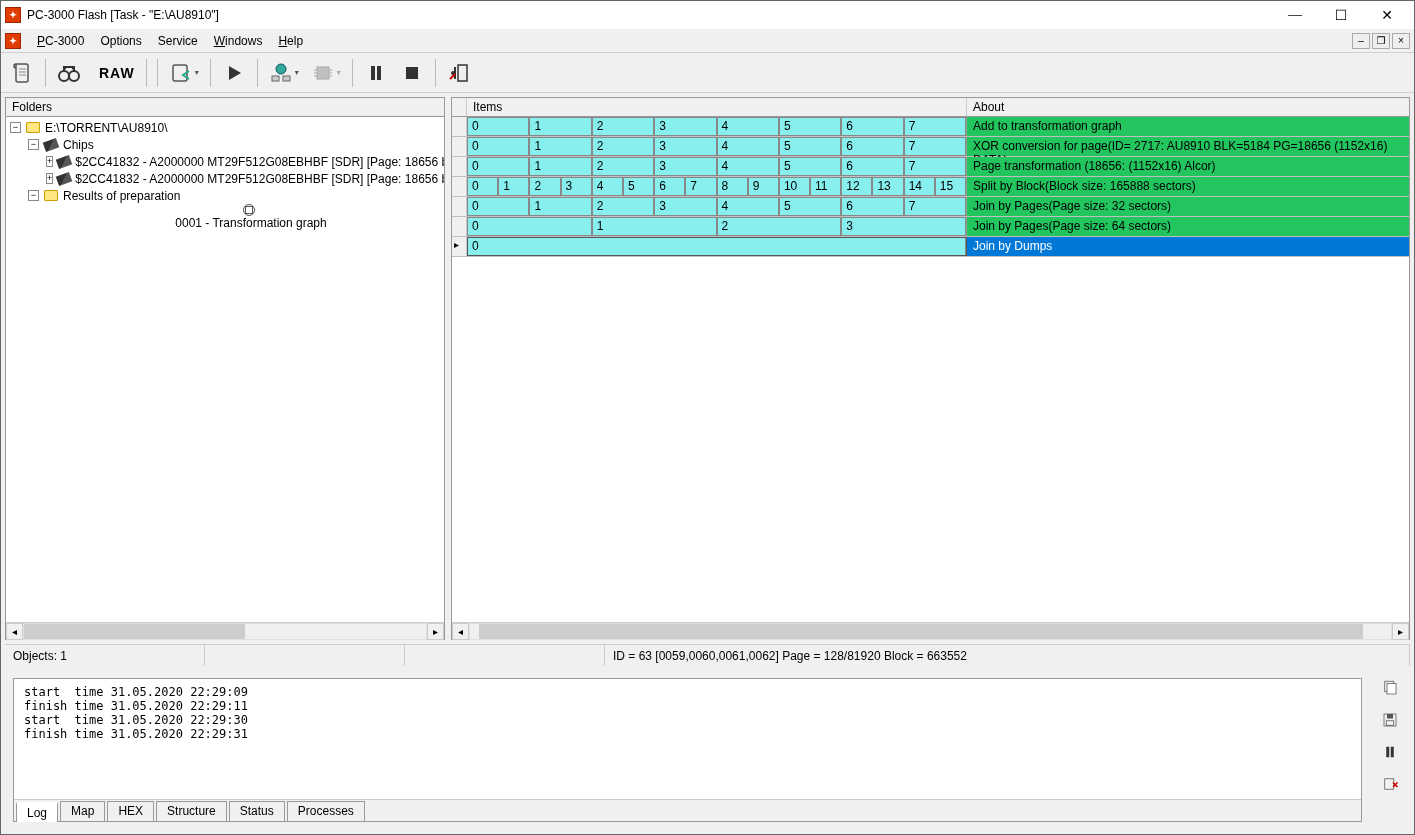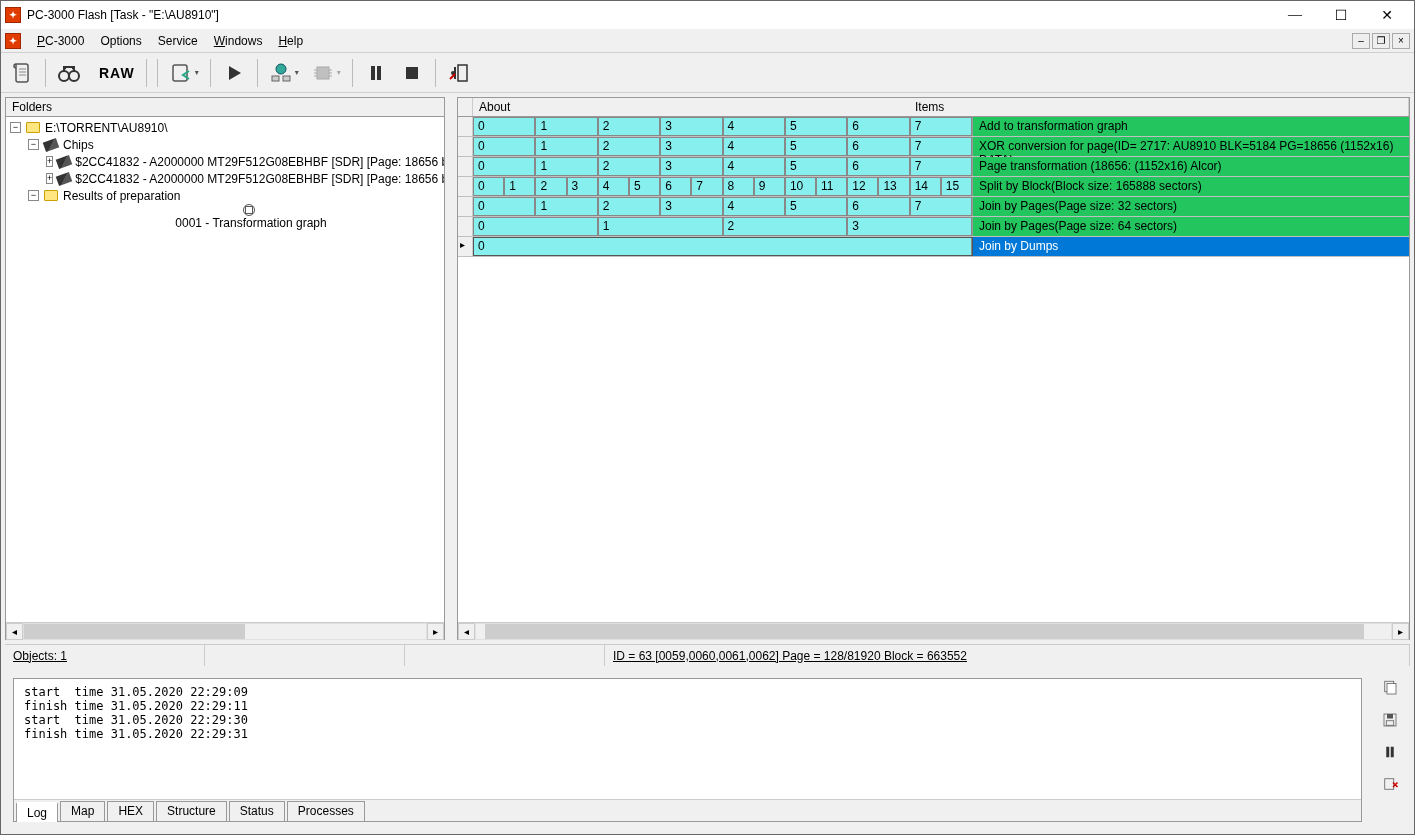--- a/index.html
+++ b/index.html
@@ -17,21 +17,21 @@
 .menubar .mdi-btns { margin-left:auto; display:flex; gap:2px; }
 .menubar .mdi-btn { width:18px; height:16px; border:1px solid #aaa; background:#eee; display:flex;align-items:center;justify-content:center;font-size:10px; }
 .toolbar { height: 40px; background: #f0f0f0; display:flex; align-items:center; padding: 2px 4px; border-bottom: 1px solid #d0d0d0; gap:2px; }
 .toolbar .tbtn { height: 32px; min-width: 32px; display:flex; align-items:center; justify-content:center; padding: 0 4px; border: 1px solid transparent; }
 .toolbar .tbtn.disabled { opacity: 0.45; }
 .toolbar .sep { width: 1px; height: 28px; background: #bbb; margin: 0 4px; }
 .toolbar svg { width: 24px; height: 24px; }
 .raw-label { font-weight:bold; font-size:14px; letter-spacing:1px; margin-left:6px; }
 
 .workarea { flex: 1; display:flex; flex-direction: column; background:#f0f0f0; padding:4px; gap:4px; min-height:0; }
-.splitter-h { display:flex; flex:1; min-height:0; gap:12px;border-radius:7px; }
+.splitter-h { display:flex; flex:1; min-height:0; gap:6px;border-radius:7px; }
 
 .panel { background:#fff; border:1px solid #999; display:flex; flex-direction:column; min-height:0; }
 .panel-left { width: 440px; }
 .panel-right { flex:1; }
 .panel-header { background:#f0f0f0; border-bottom:1px solid #999; padding:2px 6px; font-size:12px; }
 .tree-area { flex:1; overflow:auto; padding:2px; }
 .tree-node { display:flex; align-items:center; height:17px; white-space:nowrap; }
 .tree-toggle { width:11px; height:11px; border:1px solid #888; display:inline-flex;align-items:center;justify-content:center;font-size:9px; line-height:1; margin-right:4px; background:#fff; }
 .tree-icon { width:16px; height:14px; margin-right:4px; display:inline-flex;align-items:center;justify-content:center; }
 .tree-label { font-size:12px; }
@@ -52,21 +52,21 @@
 .grid-row { display:flex; height:20px; border-bottom:1px solid #c0c0c0; }
 .grid-row.selected .about-cell { background:#0078d7; color:#ffffff; }
 .grid-row.selected .items-cells { outline:1px solid #555; outline-offset:-1px; }
 .items-cells { width:500px; display:flex; border-right:1px solid #999; }
 .item-cell { background:#87f0ef; border:1px solid #888; padding:1px 4px; font-size:12px; flex:1; overflow:hidden; }
 .row-handle { width:15px; border-right:1px solid #ccc; background:#f0f0f0; }
 .row-handle.sel { background:#f0f0f0; position:relative; }
 .row-handle.sel::after { content:"▸"; position:absolute; left:2px; top:2px; font-size:10px; }
 .about-cell { flex:1; padding:2px 6px; font-size:12px; background:#22c55e; }
 
-.statusbar { height:22px; background:#f0f0f0; border-top:1px solid #ccc; display:flex; align-items:center;text-decoration:underline; }
+.statusbar { height:22px; background:#f0f0f0; border-top:1px solid #ccc; display:flex; align-items:center; }
 .statusbar .cell { padding:2px 8px; border-right:1px solid #ccc; height:100%; display:flex; align-items:center; min-width:60px; }
 
 .bottom-panel { height:160px; display:flex; background:#f0f0f0; }
 .log-box { flex:1; margin:8px; border:1px solid #999; background:#fff; display:flex; flex-direction:column; }
 .log-text { flex:1; padding:6px 10px; font-family: Consolas, monospace; font-size:12px; white-space:pre; overflow:auto; }
 .log-tabs { display:flex; height:22px; border-top:1px solid #ccc; background:#f0f0f0; }
 .log-tab { padding:2px 10px; border:1px solid #999; border-bottom:none; margin-top:1px; margin-left:2px; background:#f0f0f0; font-size:12px; }
 .log-tab.active { background:#fff; border-top:2px solid #fff; position:relative; top:1px; }
 .side-icons { width:40px; display:flex; flex-direction:column; align-items:center; padding:6px 2px; gap:8px; }
 .side-icons .sbtn { width:28px; height:24px; display:flex; align-items:center; justify-content:center; }
@@ -228,22 +228,22 @@
           <div class="track">
               <div class="thumb" style="left:0; width:55%;"></div>
             </div>
           <div class="arrow">▸</div>
         </div>
       </div>
 
       <div class="panel panel-right">
         <div class="grid-header">
           <div class="gh-cell" style="width:15px;"></div>
+          <div class="gh-cell" style="width:500px;">Items</div>
           <div class="gh-cell" style="flex:1;border-right:none;">About</div>
-          <div class="gh-cell" style="width:500px;">Items</div>
         </div>
         <div class="grid-body" id="grid-body">
             <div class="grid-row">
               <div class="row-handle"></div>
               <div class="items-cells">
                 <div class="item-cell">0</div>
                 <div class="item-cell">1</div>
                 <div class="item-cell">2</div>
                 <div class="item-cell">3</div>
                 <div class="item-cell">4</div>

